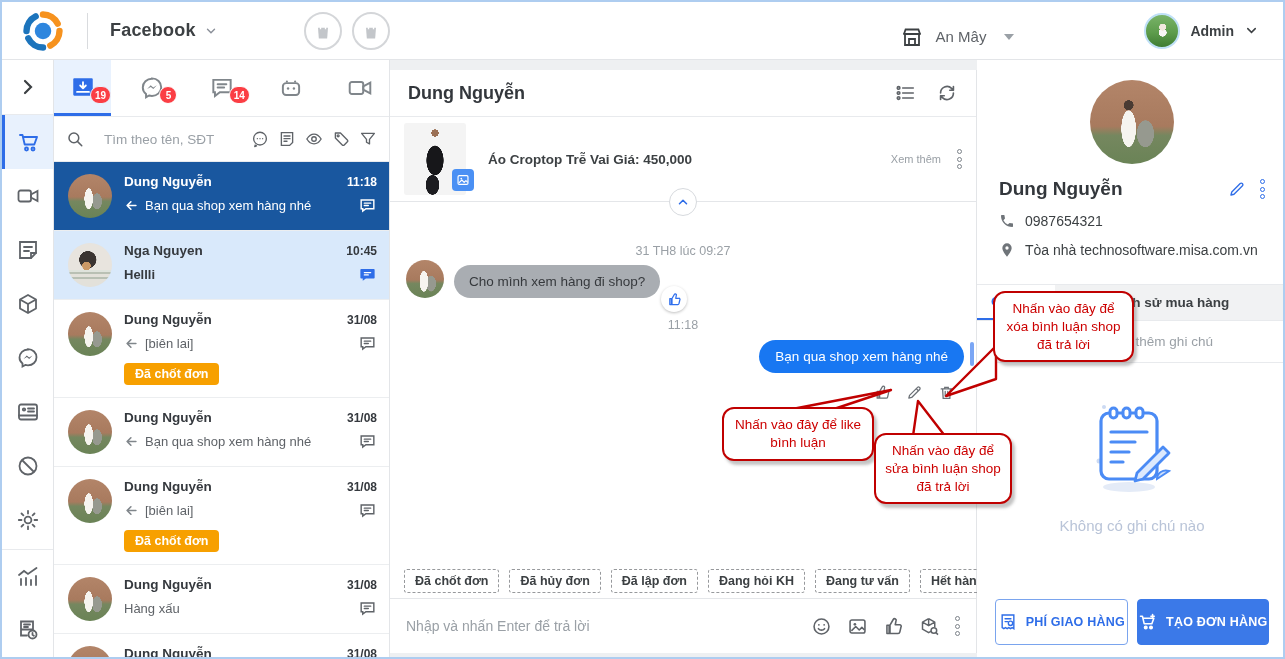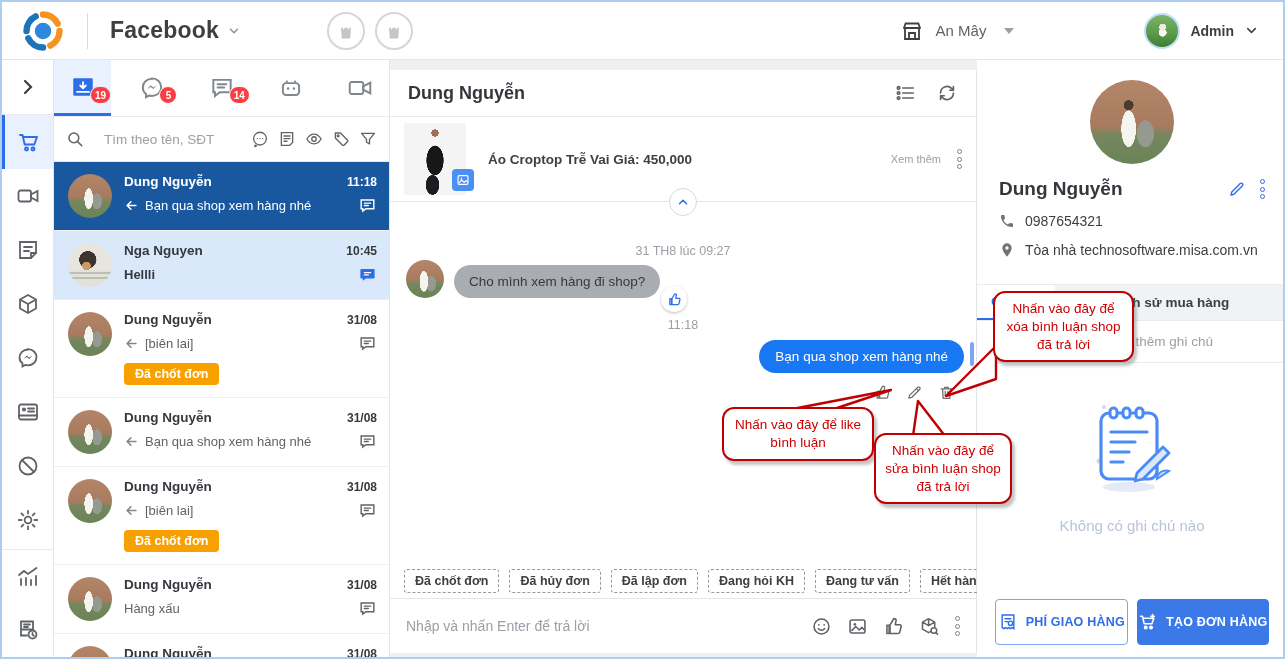--- a/index.html
+++ b/index.html
@@ -4,25 +4,25 @@
 <style>
   * { margin:0; padding:0; box-sizing:border-box; }
   html,body { background:#dfe6ee; }
   body { font-family:"Liberation Sans","DejaVu Sans",sans-serif; }
   .app { position:relative; width:1285px; height:659px; background:#eef0f2; border:2px solid #aecdf0; overflow:hidden; }
 
   
   .topbar { position:absolute; left:0; top:0; right:0; height:58px; background:#fff; border-bottom:1px solid #e3e5e8; display:flex; align-items:center; z-index:5;}
   .logo { width:44px; height:44px; margin-left:19px; }
   .topbar-divider { width:1px; height:36px; background:#d9dbde; margin:0 22px; }
-  .channel-name { font-size:23px; font-weight:bold; color:#3c4043; letter-spacing:.2px;}
+  .channel-name { font-size:18px; font-weight:bold; color:#3c4043; letter-spacing:.2px;}
   .chev { margin-left:8px; color:#8a8f98; }
   .page-circles { display:flex; gap:10px; margin-left:86px; }
   .page-circle { width:38px; height:38px; border-radius:50%; border:2px solid #d4d6d9; display:flex; align-items:center; justify-content:center; color:#c3c6ca; background:#fff;}
-  .topbar-right { margin-left:auto; display:flex; align-items:center; margin-right:24px; }
+  .topbar-right { margin-left:auto; display:flex; align-items:flex-end; margin-right:24px; }
   .store { display:flex; align-items:center; gap:12px; color:#5f6368; font-size:15px; }
   .store-caret { width:0; height:0; border-left:5px solid transparent; border-right:5px solid transparent; border-top:6px solid #9aa0a6; margin-left:6px;}
   .admin { display:flex; align-items:center; gap:10px; margin-left:130px; }
   .admin-avatar { width:36px; height:36px; border-radius:50%; border:2px solid #bfe0f7;
      background: radial-gradient(circle at 52% 38%, #f2e9de 0 13%, transparent 14%),
        radial-gradient(circle at 52% 55%, #f7f7f5 0 16%, transparent 17%),
        linear-gradient(180deg,#79b368 0%,#5d9c4c 55%,#3f7d33 100%); }
   .admin-name { font-size:14px; font-weight:bold; color:#3c4043; }
 
   

